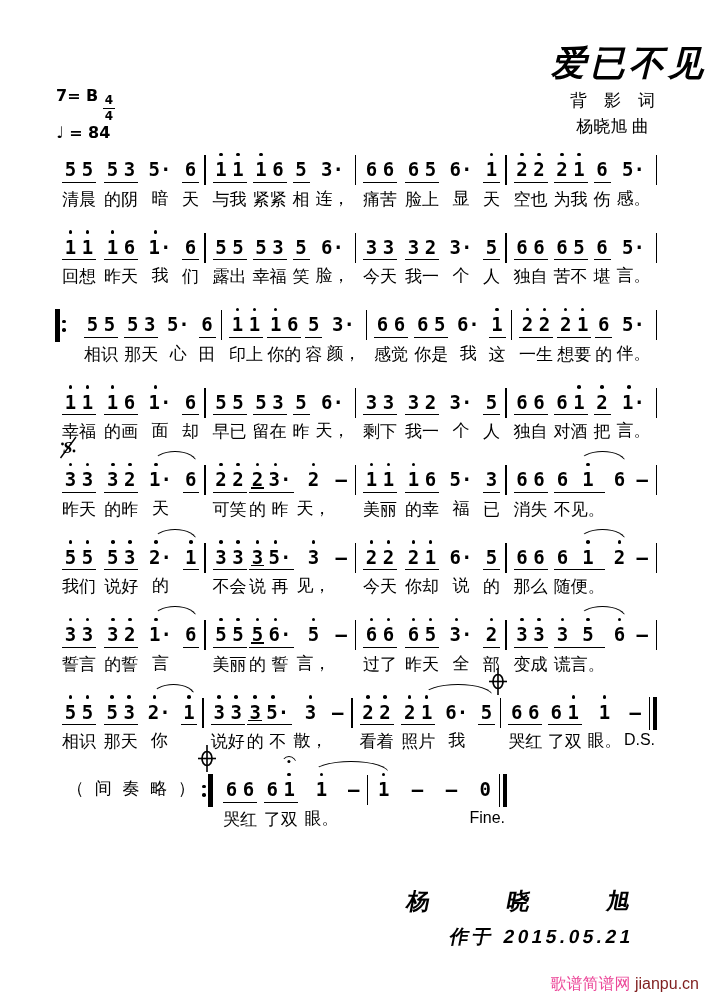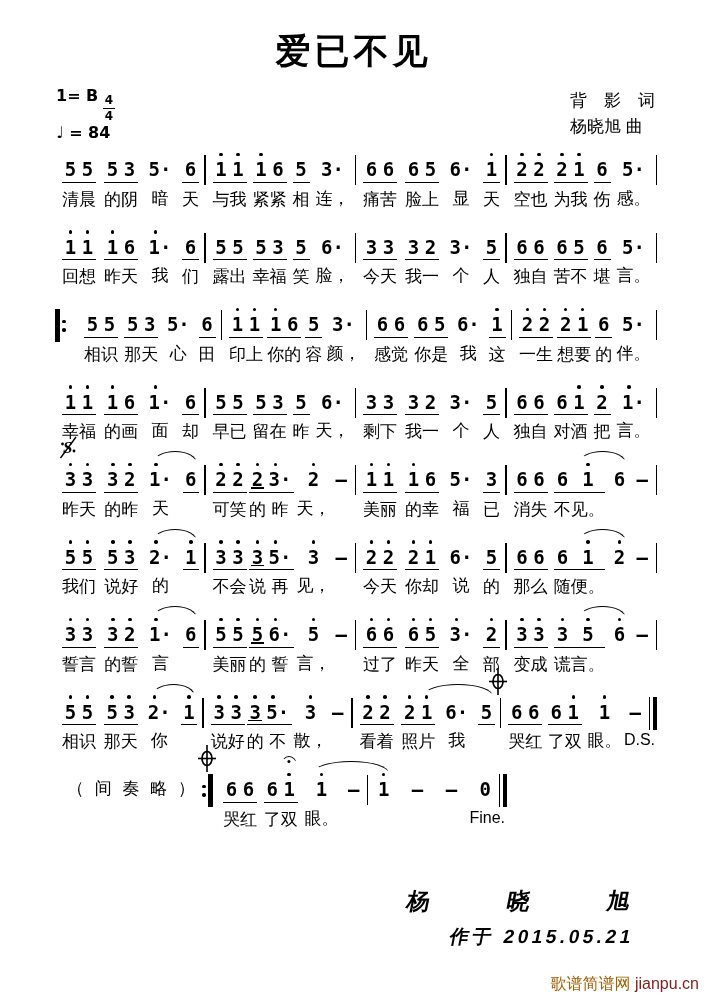--- a/index.html
+++ b/index.html
@@ -2,31 +2,31 @@
 <html><head>
 <meta charset="utf-8">
 <style>
   html,body{margin:0;padding:0}
   body{
     width:707px;height:1000px;position:relative;overflow:hidden;
     background:#fff;color:#000;
     font-family:"Liberation Sans",sans-serif;
   }
   .title{
-    margin:0;padding-top:28px;text-align:center;
-    font-size:35px;font-weight:bold;letter-spacing:4px;
+    margin:0;padding-top:40px;text-align:right;
+    font-size:35px;font-weight:bold;letter-spacing:4px;font-style:italic;
   }
   .meta{position:absolute;left:56px;top:86px;font-size:16px;font-weight:bold;
     font-family:"DejaVu Sans","Liberation Sans",sans-serif;}
   .meta-row2{margin-top:1px;}
   .ts{display:inline-flex;flex-direction:column;align-items:center;line-height:1;
     font-size:12px;vertical-align:-3px;margin-left:5px;}
   .tsn{border-bottom:1.3px solid #000;padding:0 1.5px 1.5px;}
   .tsd{padding-top:1.5px;}
-  .credits{position:absolute;right:52px;top:88px;text-align:left;
+  .credits{position:absolute;right:52px;top:88px;text-align:center;
     font-size:17px;line-height:1.5;}
   .sheet{position:absolute;left:55px;right:50px;top:150px;}
   .mline{position:relative;margin-bottom:17px;}
   .mline.short{width:452px;text-align:center;}
   .mrow{display:flex;align-items:flex-start;position:relative;}
   .measure{flex:1;display:flex;justify-content:space-between;align-items:flex-start;
     padding:0 5px 0 7px;position:relative;}
   .measure.m-narrow{flex:0.85;}
   .unit{display:flex;}
   .tok{display:flex;flex-direction:column;align-items:center;position:relative;}
@@ -66,21 +66,21 @@
   .fdate{position:absolute;right:73px;top:924px;font-size:19px;font-weight:bold;
     letter-spacing:3.5px;transform:skewX(-11deg);}
   .wm{position:absolute;right:8px;bottom:5px;font-size:16px;}
 </style>
 </head>
 <body>
 
 <h1 class="title">爱已不见</h1>
 
 <div class="meta">
-  <div><span>1= B</span><span class="ts">
+  <div><span>7= B</span><span class="ts">
         <span class="tsn">4</span>
         <span class="tsd">4</span>
       </span></div>
   <div class="meta-row2"><span>♩</span> <span>= 84</span></div>
 </div>
 
 <div class="credits">
   <div>背　影　词</div>
   <div>杨晓旭  曲</div>
 </div>
@@ -2156,14 +2156,14 @@
             <ellipse cx="10" cy="13.5" rx="5" ry="7" fill="none" stroke="#000" stroke-width="1.7"></ellipse>
           </svg></div>
       </div>
     </div>
   </div>
 
 <div class="fname">杨　晓　旭</div>
 <div class="fdate">作于 2015.05.21</div>
 
 <div class="wm">
-  <span style="color:#a16207">歌谱简谱网 </span><a style="color:#7f1d1d;text-decoration:none">jianpu.cn</a>
+  <span style="color:#ec4899">歌谱简谱网 </span><a style="color:#7f1d1d;text-decoration:none">jianpu.cn</a>
 </div>
 
 </body></html>

